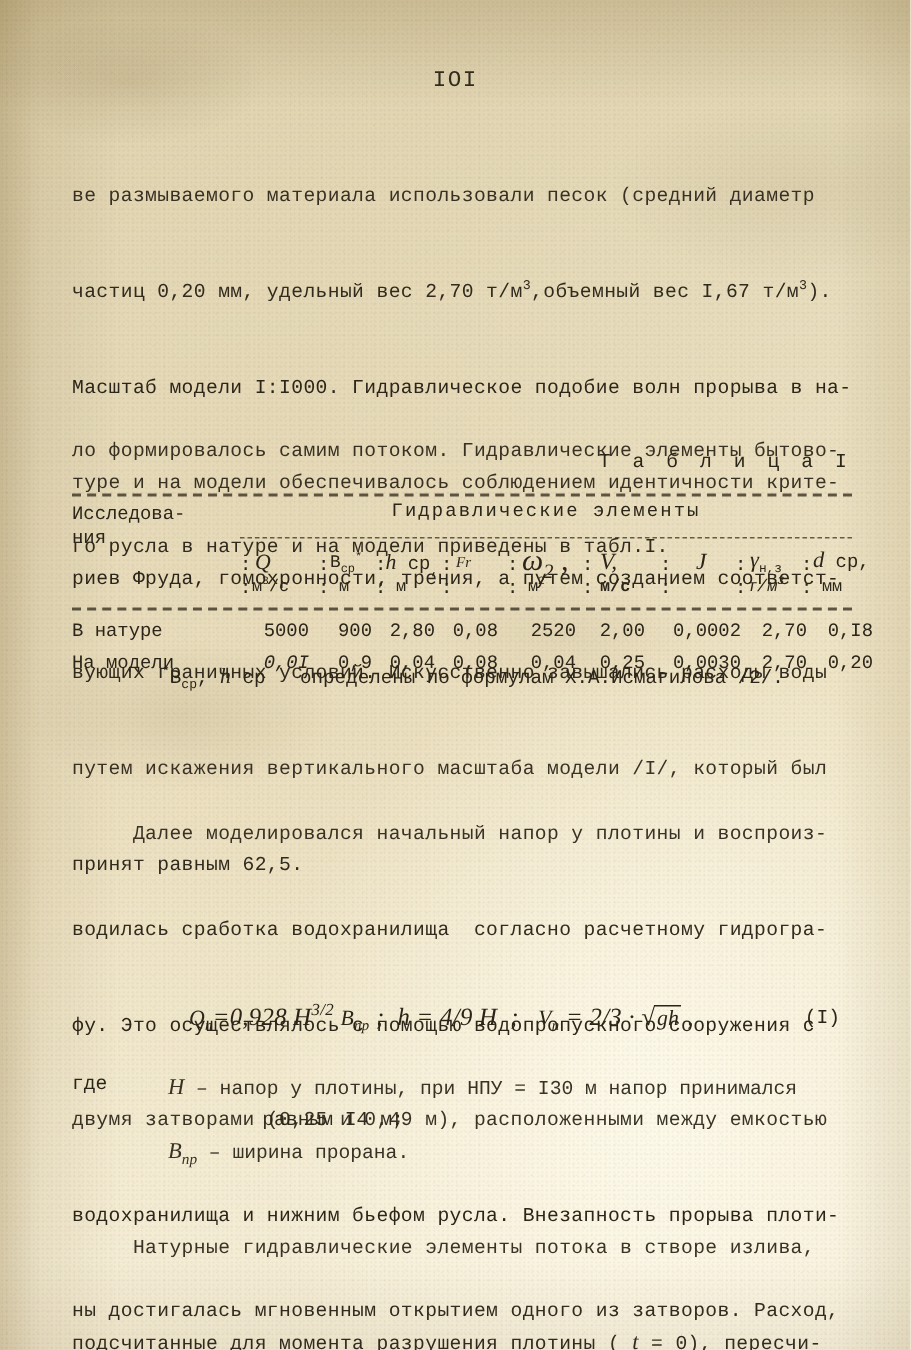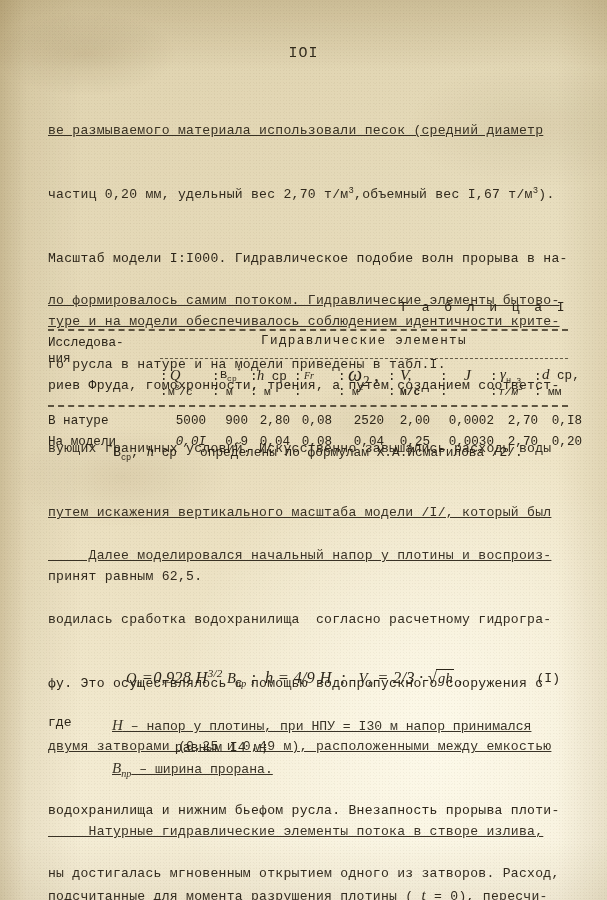--- a/index.html
+++ b/index.html
@@ -96,21 +96,21 @@
     font-size: 13.1px;
     line-height: 21.2px;
     color: #2c2519;
     letter-spacing: 0.02em;
     white-space: pre-wrap;
   }
   .ln { display: block; white-space: pre; }
 
   
   .ln:nth-child(2n)   { opacity: 0.97; }
-  .ln:nth-child(3n+1) { opacity: 0.93; text-decoration: underline; }
+  .ln:nth-child(3n+1) { opacity: 0.93; }
   .ln:nth-child(5n)   { opacity: 1; }
 
   sup.t { font-size: 0.68em; vertical-align: super; line-height: 0; }
   sub.t { font-size: 0.68em; vertical-align: sub;   line-height: 0; }
 
   
   #table-caption {
     position: absolute;
     left: 48px;
     width: 520px;

